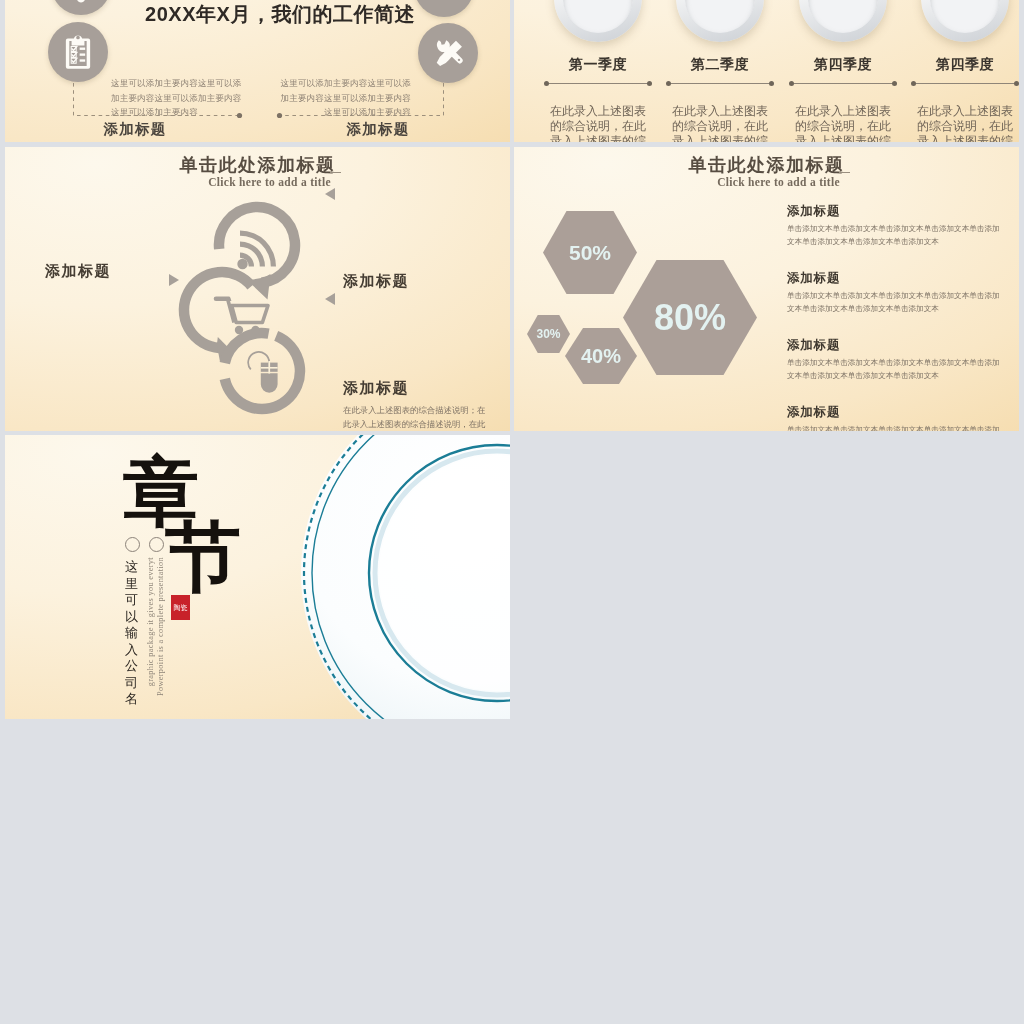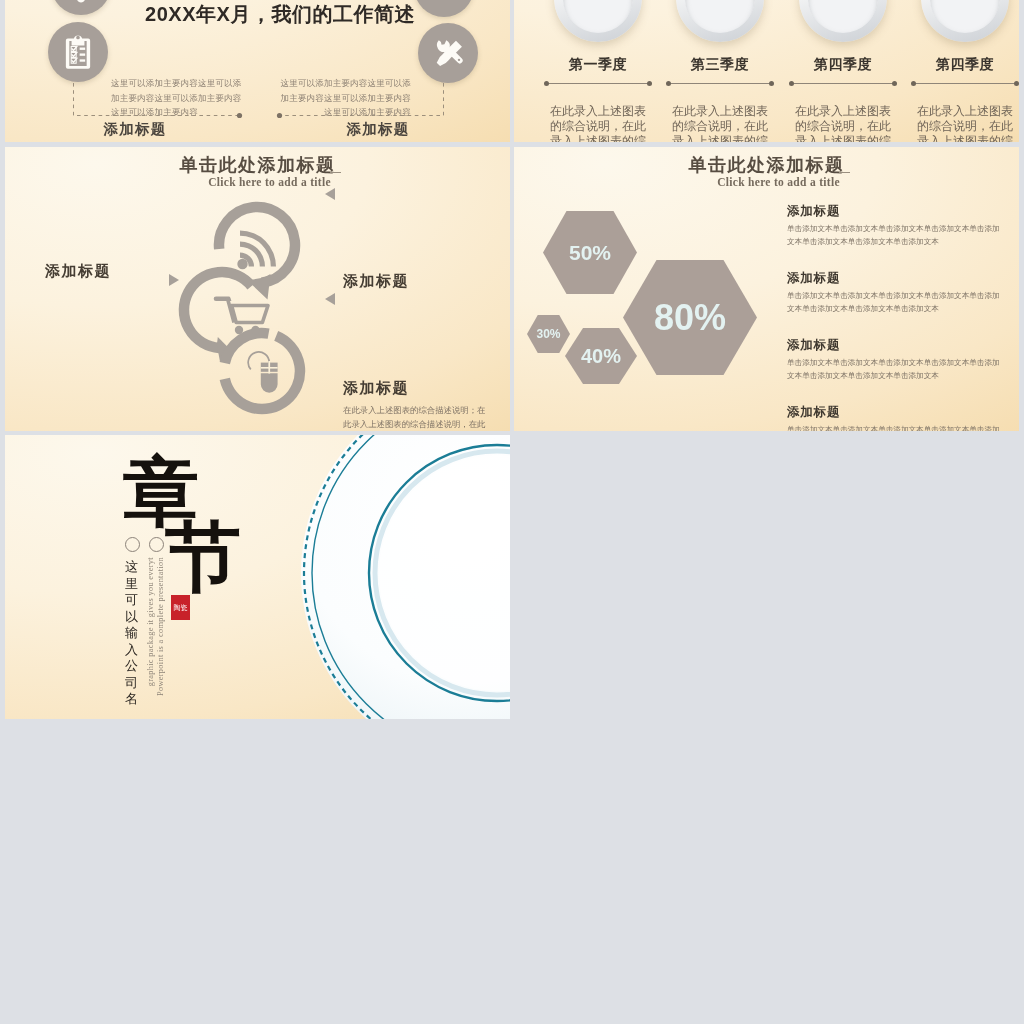--- a/index.html
+++ b/index.html
@@ -153,21 +153,21 @@
           <div class="qrule">
             <i class="qdot qdot-l"></i>
             <i class="qdot qdot-r"></i>
           </div>
           <div class="qtxt">在此录入上述图表的综合说明，在此录入上述图表的综合描述说明数据。</div>
         </div>
         <div class="qcol" style="left: 152px;">
           <div class="qdisc">
             <div class="qdisc-in"></div>
           </div>
-          <div class="qtitle hd-cn">第三季度</div>
+          <div class="qtitle hd-cn">第二季度</div>
           <div class="qrule">
             <i class="qdot qdot-l"></i>
             <i class="qdot qdot-r"></i>
           </div>
           <div class="qtxt">在此录入上述图表的综合说明，在此录入上述图表的综合描述说明数据。</div>
         </div>
         <div class="qcol" style="left: 275px;">
           <div class="qdisc">
             <div class="qdisc-in"></div>
           </div>

